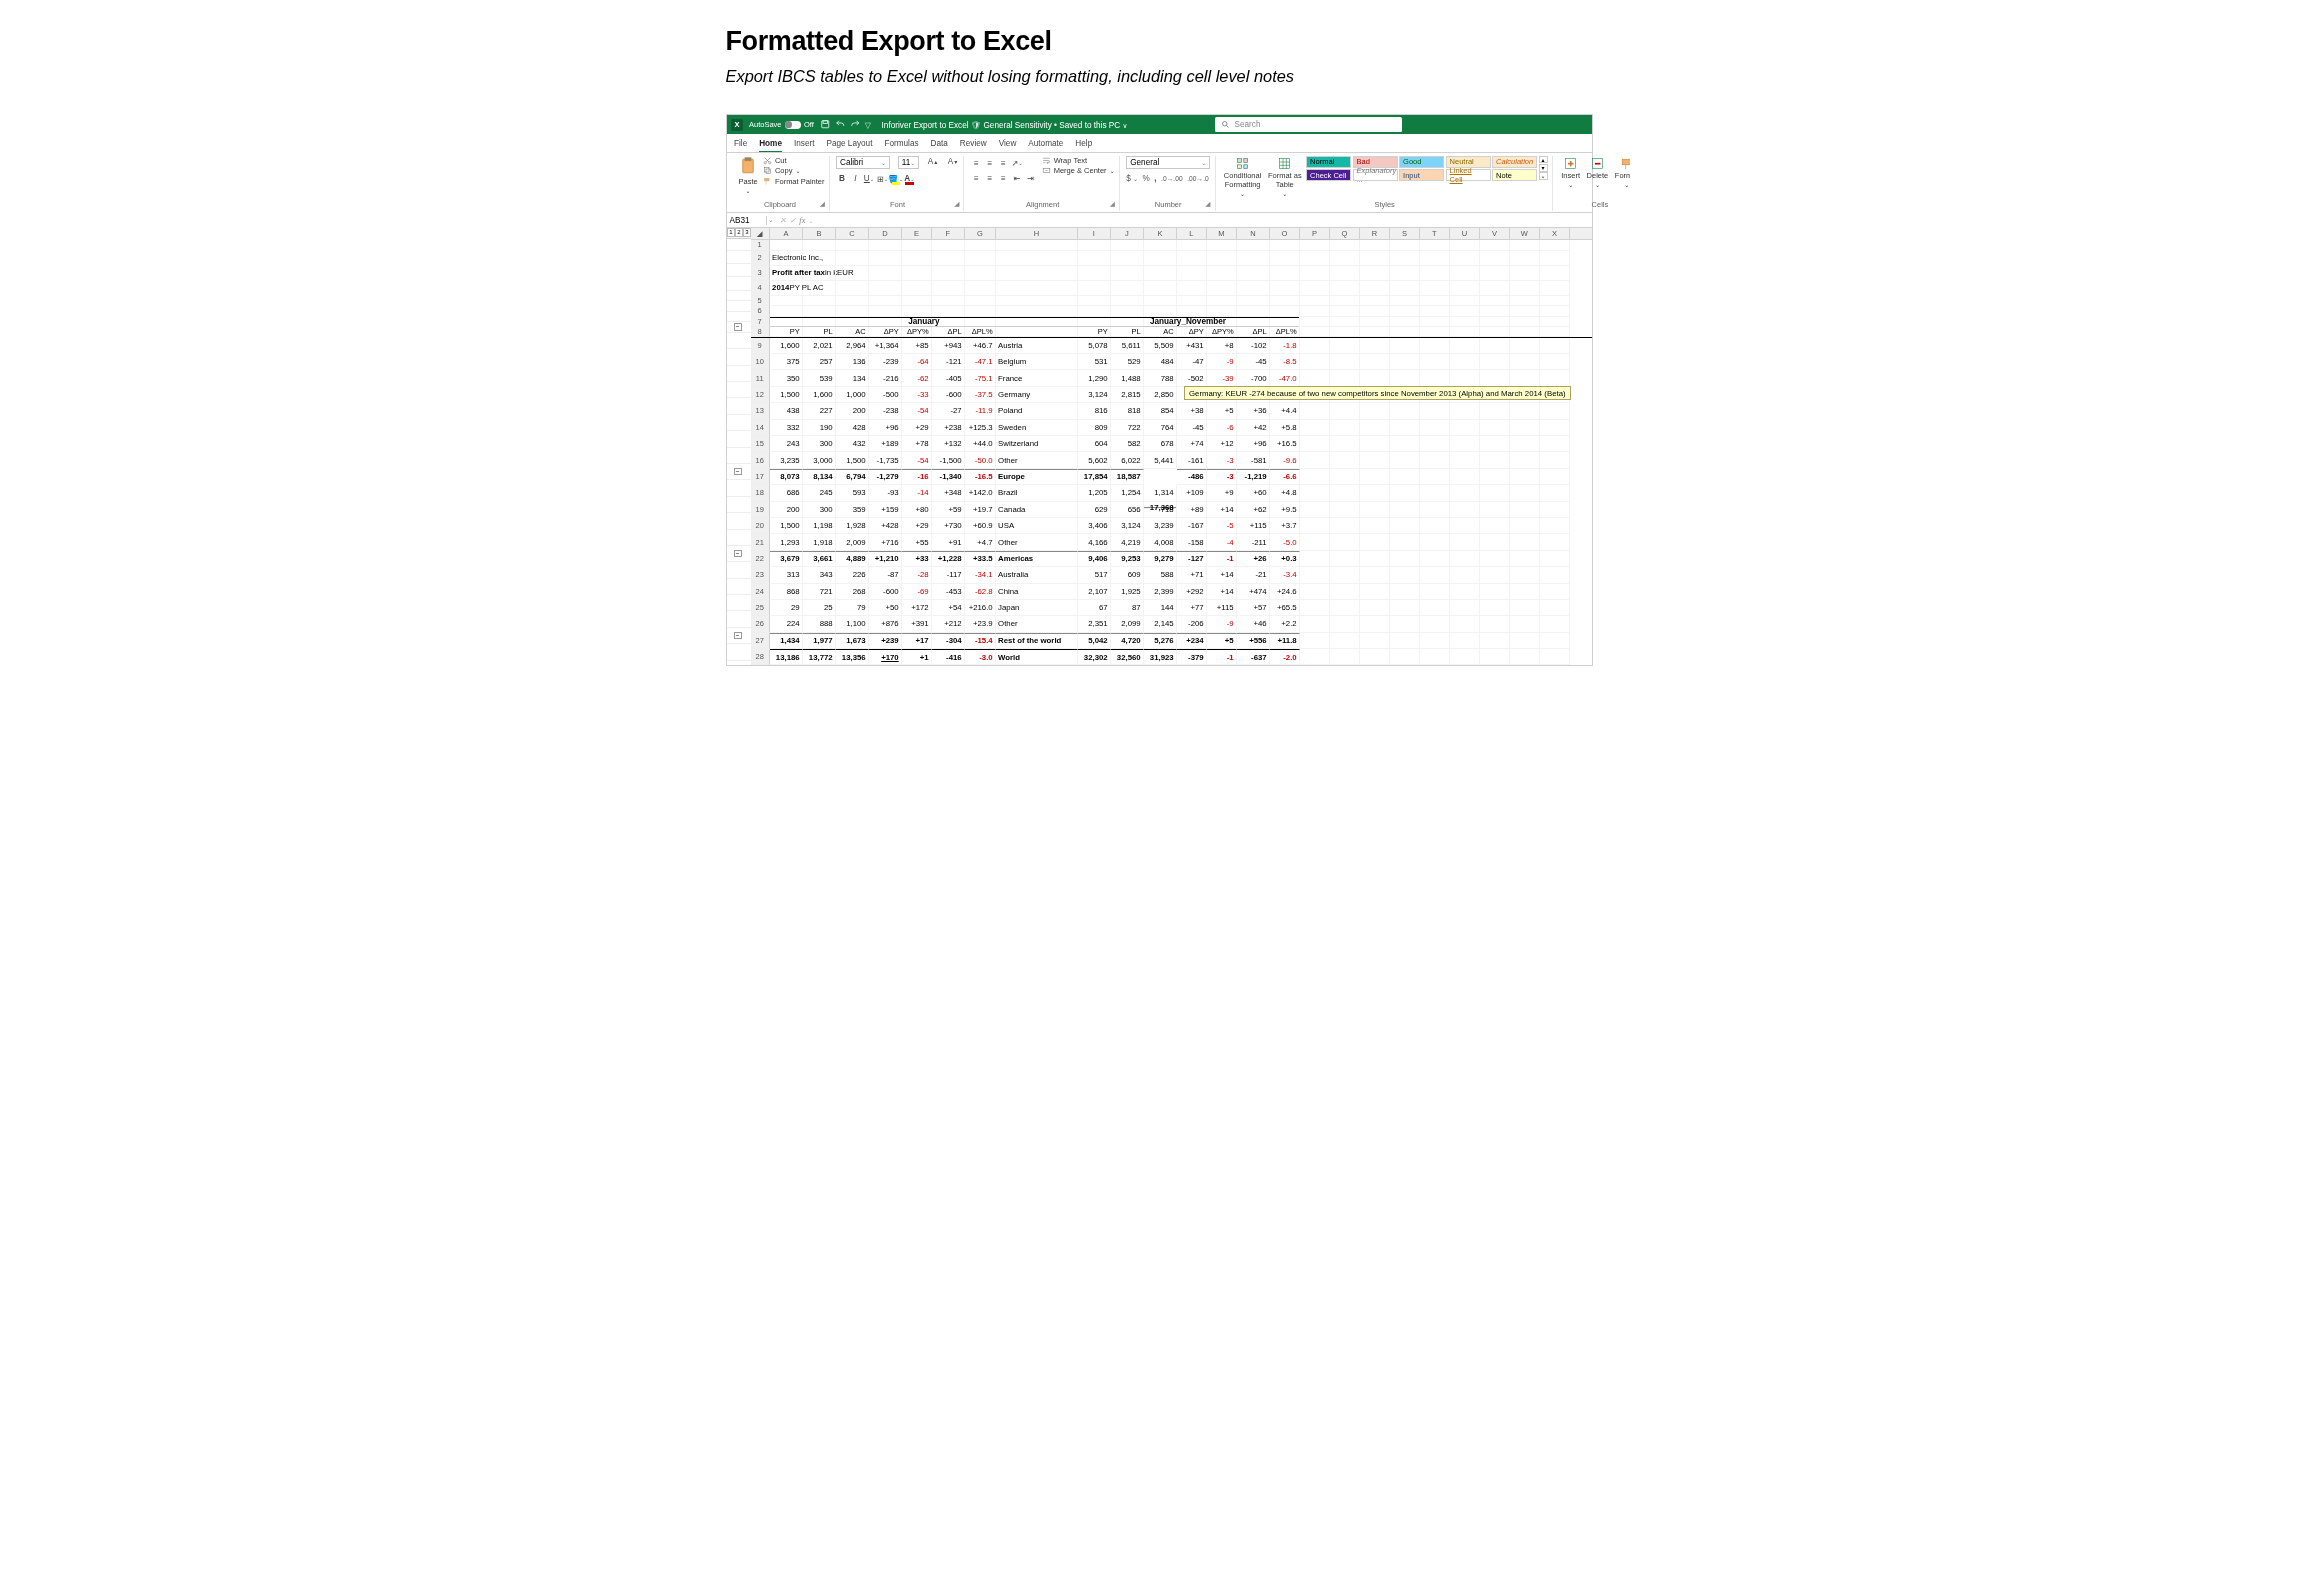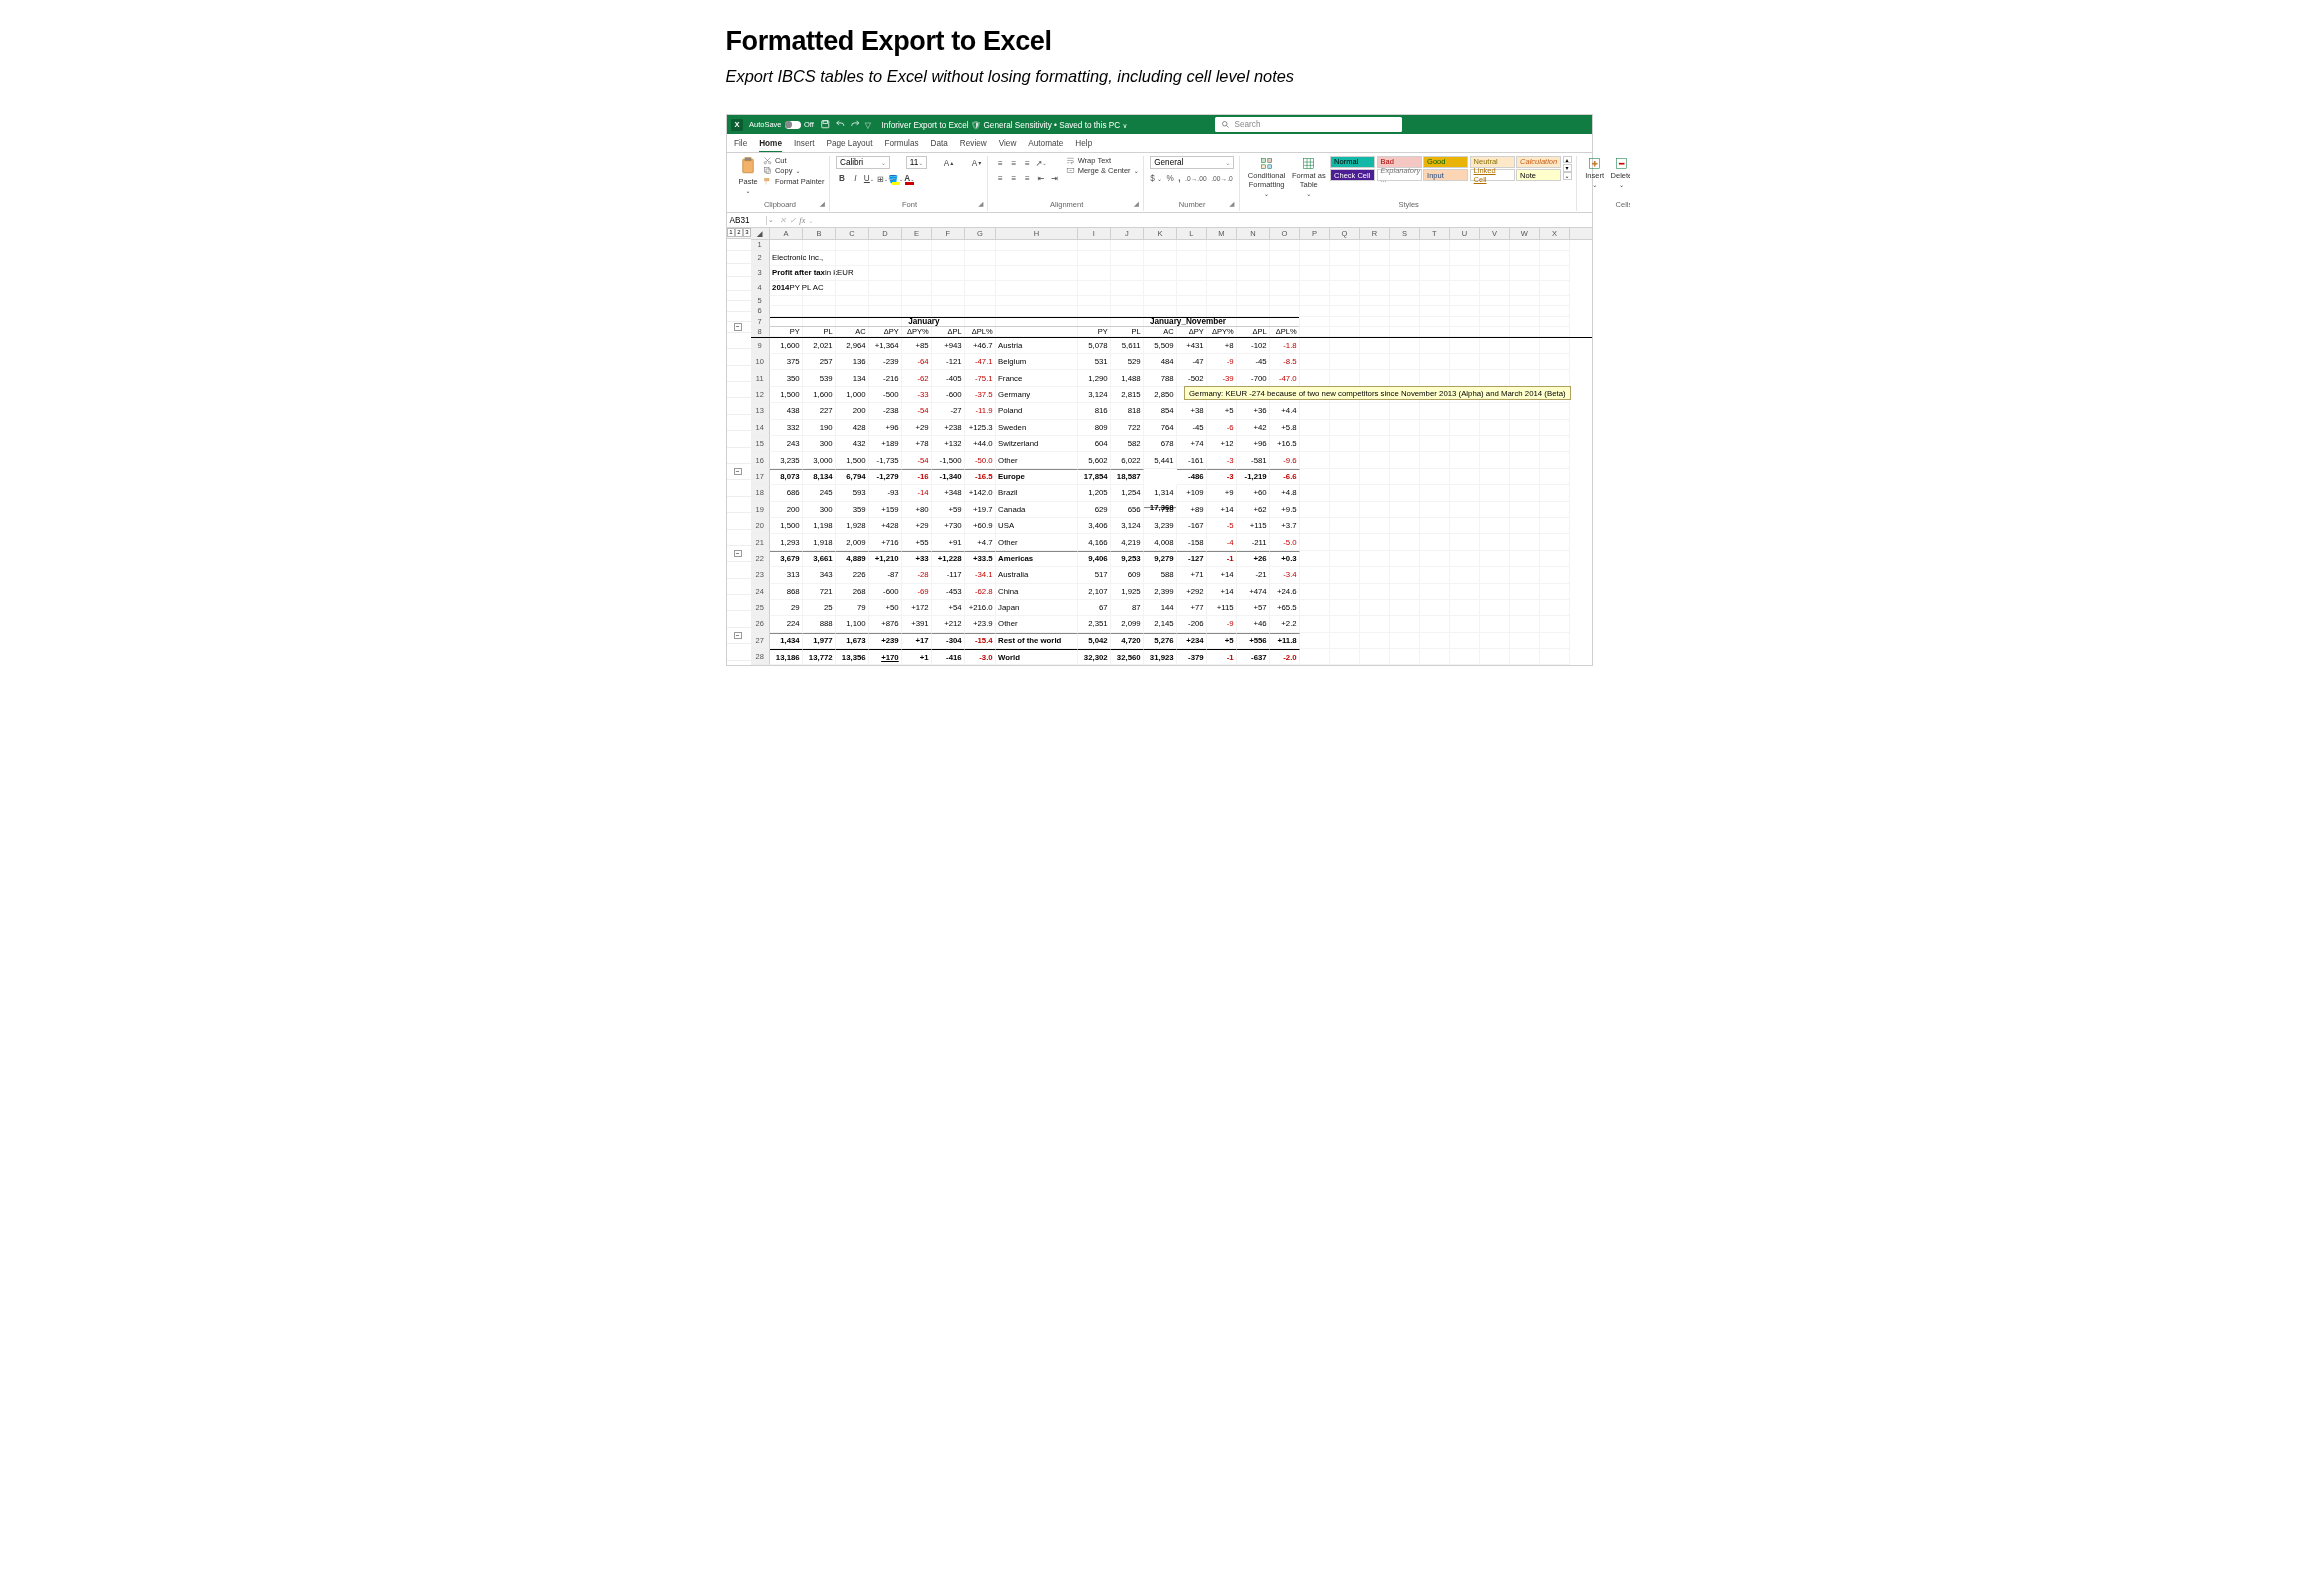--- a/index.html
+++ b/index.html
@@ -34,36 +34,36 @@
   .rgroup-body { flex:1; display:flex; gap:2.2px; align-items:flex-start; }
   .rgroup-label { text-align:center; font-size:7.5px; color:#666; margin-top:1.5px; position:relative; }
   .dlaunch{position:absolute;right:-1.5px;top:0;width:7.5px;height:7.5px;font-size:6.7px;color:#888;}
   .big-btn { display:flex; flex-direction:column; align-items:center; gap:1.5px; padding:1.5px 3px; font-size:7.5px; color:#333; }
   .big-btn svg { width:18px; height:18px; }
   .mid-btn{display:flex;flex-direction:column;align-items:center;gap:0.7px;font-size:7.5px;color:#333;padding:1.5px 2.2px;}
   .mid-btn svg{width:13.4px;height:13.4px;}
   .stack { display:flex; flex-direction:column; gap:1.5px; font-size:7.5px; color:#333; }
   .stack .row { display:flex; align-items:center; gap:3px; white-space:nowrap; }
   .stack svg{width:9px;height:9px;}
-  .font-row{display:flex;gap:16px;align-items:flex-end;}
+  .font-row{display:flex;gap:8px;align-items:flex-start;}
   .font-box { border:0.7px solid #c7c7c7; font-size:8.2px; height:13.4px; background:#fff; display:flex; align-items:center; padding:0 3px; }
   .font-box.name{width:54px;}
   .font-box.size{width:21px;justify-content:center;}
   .ico-row{display:flex;gap:1.5px;margin-top:1.5px;}
   .ico{width:12px;height:12px;display:flex;align-items:center;justify-content:center;font-size:8.2px;color:#444;border:0.7px solid transparent;}
   .gen-box{border:0.7px solid #c7c7c7;height:13.4px;width:84px;font-size:8.2px;padding:0 3px;background:#fff;display:flex;align-items:center;}
   .num-row{display:flex;gap:4.5px;margin-top:3px;font-size:8.2px;color:#555;align-items:center;}
 
   
   .styles-gal{display:flex;flex-direction:column;gap:1.5px;}
   .styles-row{display:flex;gap:1.5px;}
   .style-cell{width:45px;height:12px;font-size:7.5px;display:flex;align-items:center;padding:0 3px;border:0.7px solid #d0d0d0;}
   .sc-normal{background:#14b8a6;}
   .sc-bad{background:#f4c7c3;color:#a00;}
-  .sc-good{background:#eab308;color:#060;}
+  .sc-good{background:#7dd3fc;color:#060;}
   .sc-neutral{background:#fde9c7;color:#8a6d00;}
   .sc-calc{background:#fde9c7;color:#c65911;font-style:italic;}
   .sc-check{background:#4c1d95;color:#fff;}
   .sc-expl{font-style:italic;color:#777;}
   .sc-input{background:#fcd5b4;color:#1f497d;}
   .sc-link{color:#b07000;text-decoration:underline;}
   .sc-note{background:#ffffcc;}
   .gal-ctrl{display:flex;flex-direction:column;gap:0.7px;margin-left:1.5px;}
   .gal-ctrl div{width:9px;height:7.5px;border:0.7px solid #ccc;font-size:6px;text-align:center;line-height:6px;}
 

